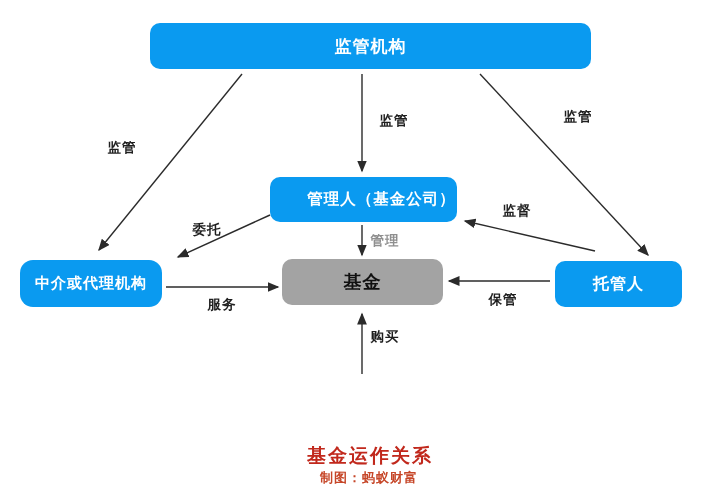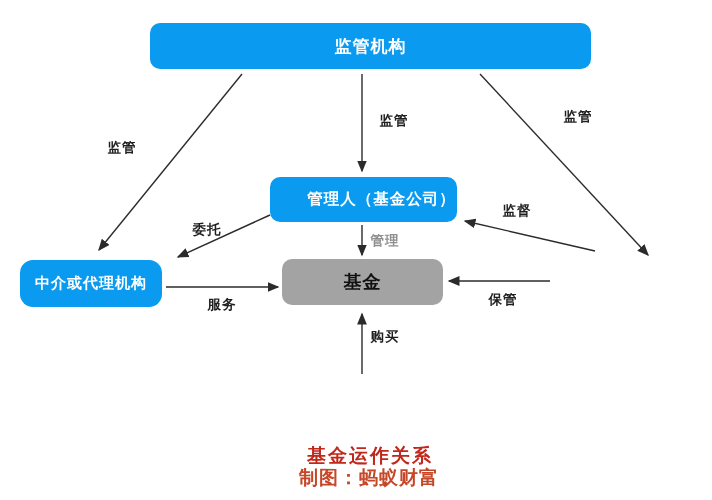--- a/index.html
+++ b/index.html
@@ -16,21 +16,21 @@
     position:absolute;transform:translate(-50%,-50%);
     font-size:13.5px;font-weight:bold;color:#1f1f1f;letter-spacing:1px;white-space:nowrap;
   }
   .edge-label.muted{color:#8f8f8f;}
   .footer-title{
     position:absolute;left:370px;top:456px;transform:translate(-50%,-50%);
     color:#c1281c;font-size:19px;font-weight:bold;letter-spacing:2px;white-space:nowrap;
   }
   .footer-credit{
     position:absolute;left:369px;top:478px;transform:translate(-50%,-50%);
-    color:#c64628;font-size:19px;font-weight:bold;letter-spacing:1px;white-space:nowrap;
+    color:#c64628;font-size:13px;font-weight:bold;letter-spacing:1px;white-space:nowrap;
   }
 </style>
 </head>
 <body>
 
 <div class="canvas">
 
   <svg class="arrow-layer" width="712" height="500" viewBox="0 0 712 500">
     <defs>
       <marker id="ah" markerWidth="9" markerHeight="7" refX="7.5" refY="3.5" orient="auto">
@@ -49,20 +49,21 @@
   </svg>
 
   <div class="node" style="left:150px;top:23px;width:441px;height:46px;font-size:17px;">监管机构</div>
 
   <div class="node" style="left:270px;top:177px;width:187px;height:45px;font-size:15.5px;padding-left:36px;">管理人（基金公司）</div>
 
   <div class="node orange" style="left:282px;top:259px;width:161px;height:46px;font-size:18px;">基金</div>
 
   <div class="node" style="left:20px;top:260px;width:142px;height:47px;font-size:15px;border-radius:13px;">中介或代理机构</div>
 
+  <div class="node" style="left:555px;top:261px;width:127px;height:46px;font-size:16px;">托管人</div>
 
 
   <span class="edge-label" style="left:122px;top:148px;">监管</span>
 
   <span class="edge-label" style="left:394px;top:121px;">监管</span>
 
   <span class="edge-label" style="left:578px;top:117px;">监管</span>
 
   <span class="edge-label" style="left:207px;top:230px;">委托</span>
 

